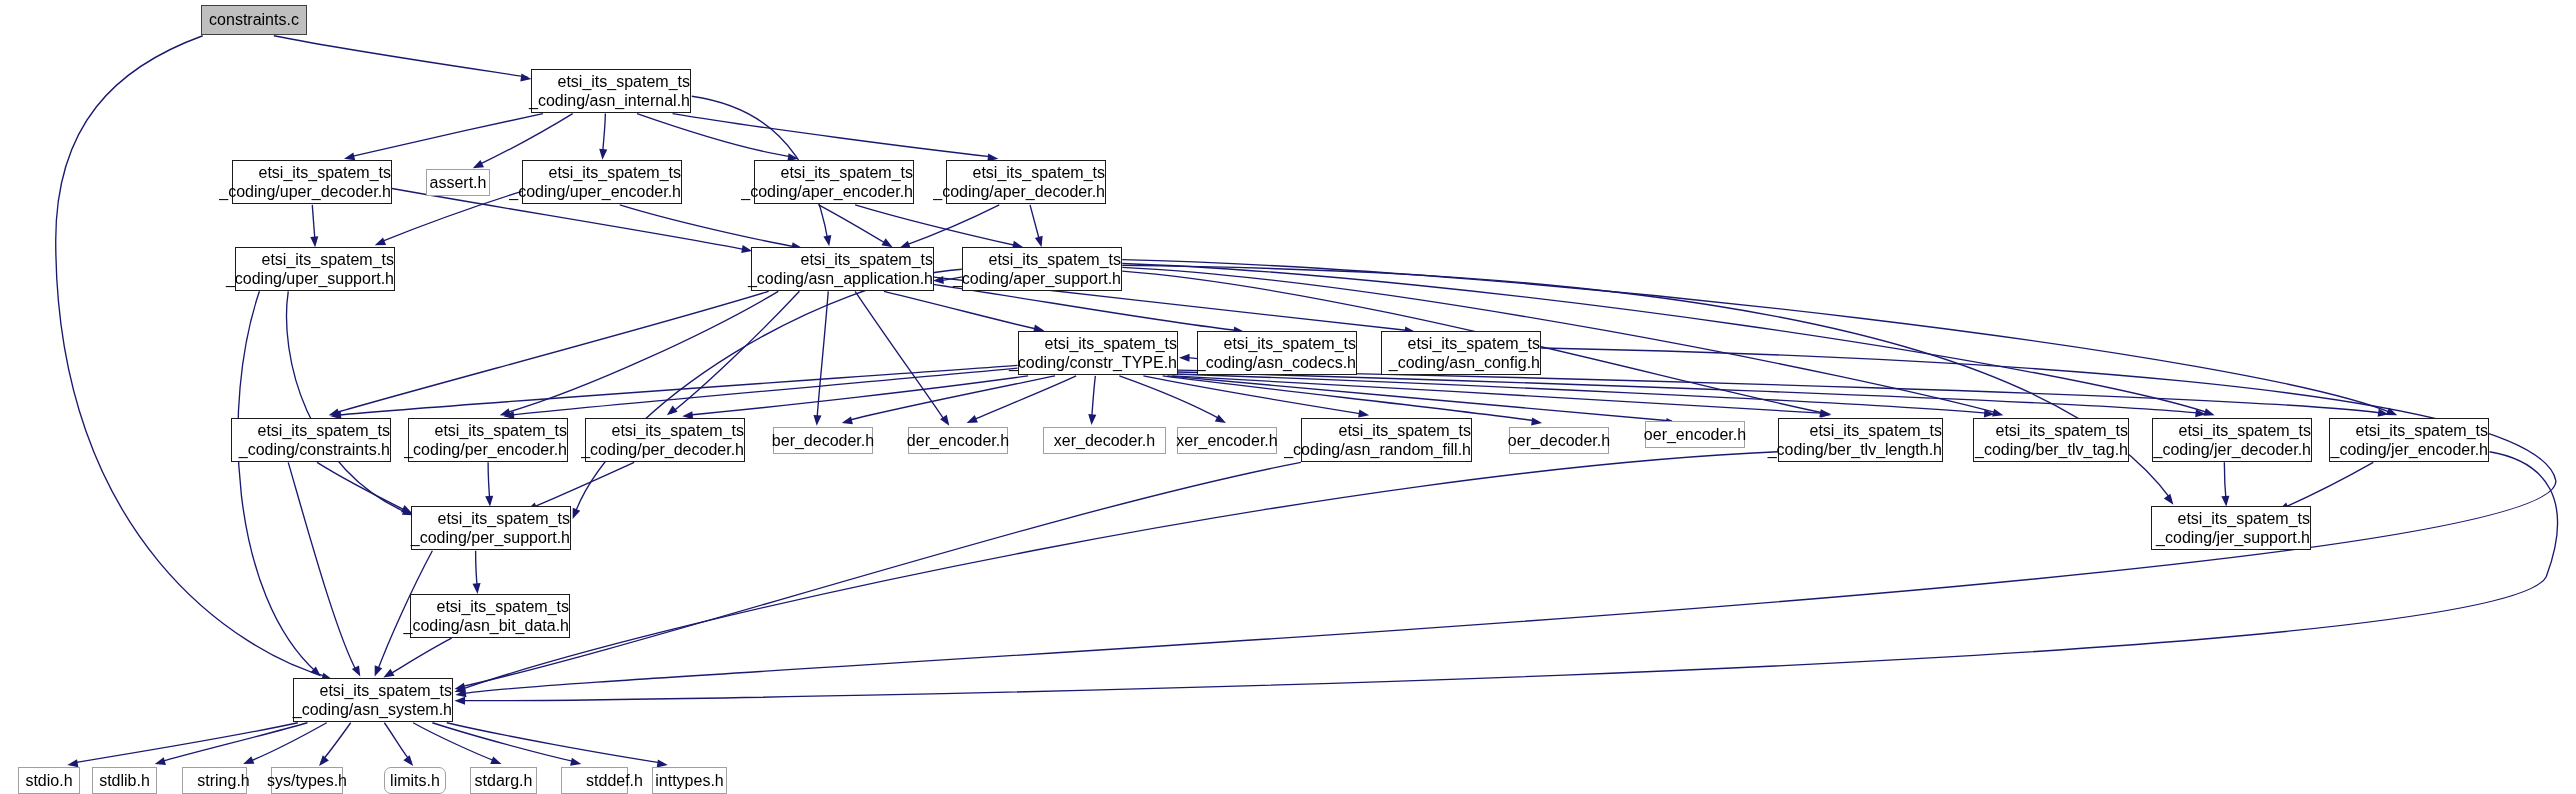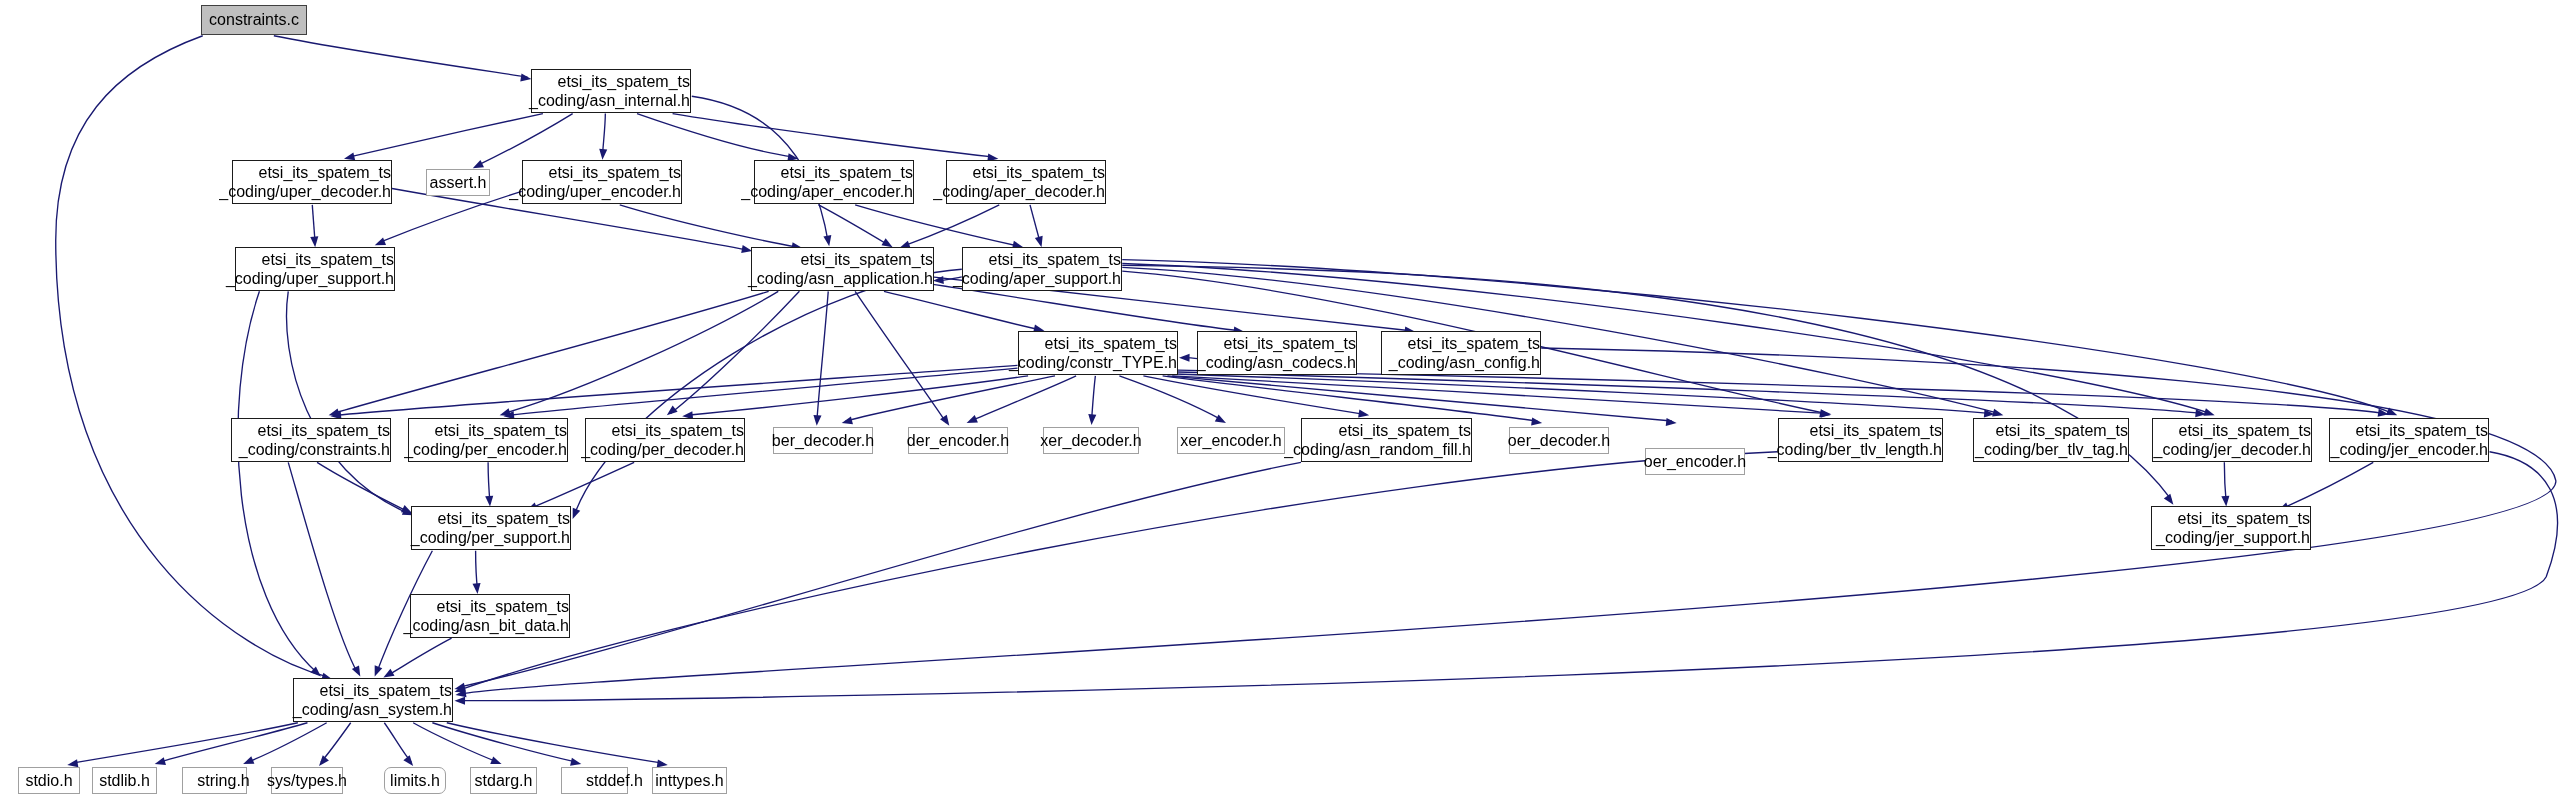--- a/index.html
+++ b/index.html
@@ -208,25 +208,25 @@
     <div class="node solid" style="left: 751px; top: 247px; width: 183px; height: 44px;"><span class="l1">etsi_its_spatem_ts</span><span class="l2">_coding/asn_application.h</span></div>
     <div class="node solid" style="left: 962px; top: 247px; width: 160px; height: 44px;"><span class="l1">etsi_its_spatem_ts</span><span class="l2">_coding/aper_support.h</span></div>
     <div class="node solid" style="left: 1018px; top: 331px; width: 160px; height: 44px;"><span class="l1">etsi_its_spatem_ts</span><span class="l2">_coding/constr_TYPE.h</span></div>
     <div class="node solid" style="left: 1197px; top: 331px; width: 160px; height: 44px;"><span class="l1">etsi_its_spatem_ts</span><span class="l2">_coding/asn_codecs.h</span></div>
     <div class="node solid" style="left: 1381px; top: 331px; width: 160px; height: 44px;"><span class="l1">etsi_its_spatem_ts</span><span class="l2">_coding/asn_config.h</span></div>
     <div class="node solid" style="left: 231px; top: 418px; width: 160px; height: 44px;"><span class="l1">etsi_its_spatem_ts</span><span class="l2">_coding/constraints.h</span></div>
     <div class="node solid" style="left: 408px; top: 418px; width: 160px; height: 44px;"><span class="l1">etsi_its_spatem_ts</span><span class="l2">_coding/per_encoder.h</span></div>
     <div class="node solid" style="left: 585px; top: 418px; width: 160px; height: 44px;"><span class="l1">etsi_its_spatem_ts</span><span class="l2">_coding/per_decoder.h</span></div>
     <div class="node light" style="left: 773px; top: 427px; width: 100px; height: 27px;"><span class="l1">ber_decoder.h</span></div>
     <div class="node light" style="left: 908px; top: 427px; width: 100px; height: 27px;"><span class="l1">der_encoder.h</span></div>
-    <div class="node light" style="left: 1043px; top: 427px; width: 96px; height: 27px;"><span class="l1">xer_decoder.h</span></div>
-    <div class="node light" style="left: 1177px; top: 427px; width: 108px; height: 27px;"><span class="l1">xer_encoder.h</span></div>
+    <div class="node light" style="left: 1043px; top: 427px; width: 123px; height: 27px;"><span class="l1">xer_decoder.h</span></div>
+    <div class="node light" style="left: 1177px; top: 427px; width: 100px; height: 27px;"><span class="l1">xer_encoder.h</span></div>
     <div class="node solid" style="left: 1301px; top: 418px; width: 171px; height: 44px;"><span class="l1">etsi_its_spatem_ts</span><span class="l2">_coding/asn_random_fill.h</span></div>
     <div class="node light" style="left: 1509px; top: 427px; width: 100px; height: 27px;"><span class="l1">oer_decoder.h</span></div>
-    <div class="node light" style="left: 1645px; top: 448px; width: 100px; height: 27px;"><span class="l1">oer_encoder.h</span></div>
+    <div class="node light" style="left: 1645px; top: 421px; width: 100px; height: 27px;"><span class="l1">oer_encoder.h</span></div>
     <div class="node solid" style="left: 1778px; top: 418px; width: 165px; height: 44px;"><span class="l1">etsi_its_spatem_ts</span><span class="l2">_coding/ber_tlv_length.h</span></div>
     <div class="node solid" style="left: 1973px; top: 418px; width: 156px; height: 44px;"><span class="l1">etsi_its_spatem_ts</span><span class="l2">_coding/ber_tlv_tag.h</span></div>
     <div class="node solid" style="left: 2152px; top: 418px; width: 160px; height: 44px;"><span class="l1">etsi_its_spatem_ts</span><span class="l2">_coding/jer_decoder.h</span></div>
     <div class="node solid" style="left: 2329px; top: 418px; width: 160px; height: 44px;"><span class="l1">etsi_its_spatem_ts</span><span class="l2">_coding/jer_encoder.h</span></div>
     <div class="node solid" style="left: 411px; top: 506px; width: 160px; height: 44px;"><span class="l1">etsi_its_spatem_ts</span><span class="l2">_coding/per_support.h</span></div>
     <div class="node solid" style="left: 2151px; top: 506px; width: 160px; height: 44px;"><span class="l1">etsi_its_spatem_ts</span><span class="l2">_coding/jer_support.h</span></div>
     <div class="node solid" style="left: 410px; top: 594px; width: 160px; height: 44px;"><span class="l1">etsi_its_spatem_ts</span><span class="l2">_coding/asn_bit_data.h</span></div>
     <div class="node solid" style="left: 293px; top: 678px; width: 160px; height: 44px;"><span class="l1">etsi_its_spatem_ts</span><span class="l2">_coding/asn_system.h</span></div>
     <div class="node light" style="left: 18px; top: 767px; width: 62px; height: 27px;"><span class="l1">stdio.h</span></div>
     <div class="node light" style="left: 92px; top: 767px; width: 65px; height: 27px;"><span class="l1">stdlib.h</span></div>

